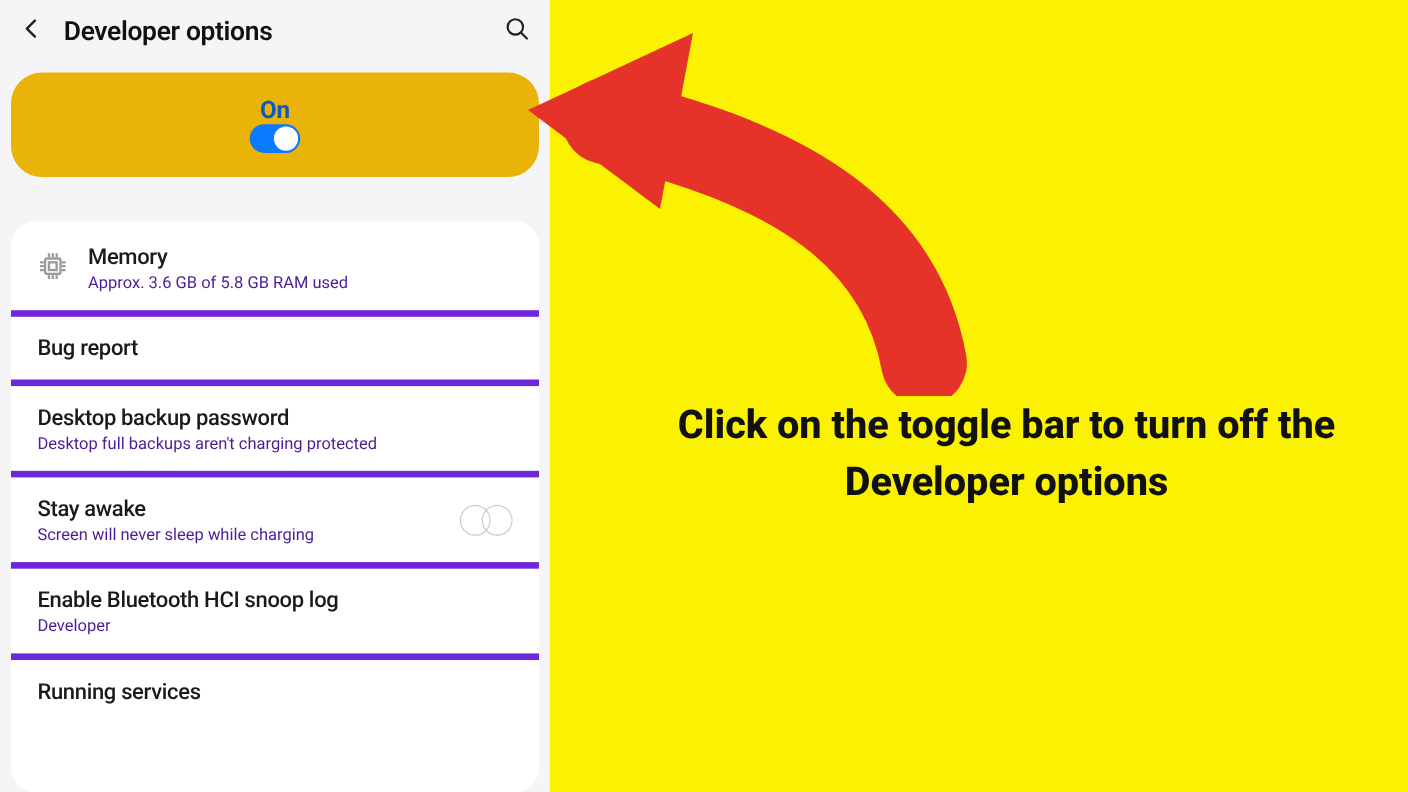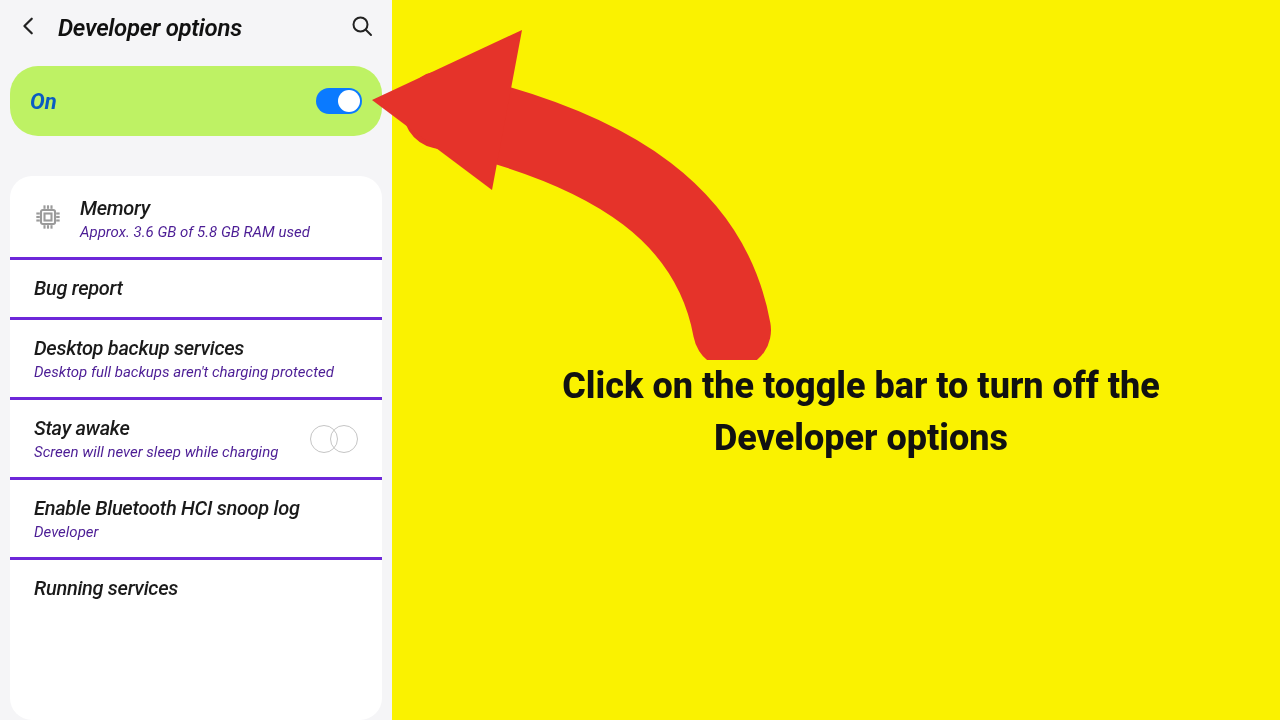--- a/index.html
+++ b/index.html
@@ -1,51 +1,51 @@
 <!DOCTYPE html>
 <html><head>
 <meta charset="utf-8">
 <style>
   * { margin: 0; padding: 0; box-sizing: border-box; }
   html, body { width: 1280px; height: 720px; overflow: hidden; font-family: -apple-system, BlinkMacSystemFont, "Segoe UI", Roboto, Arial, sans-serif; }
   body { display: flex; }
 
   .phone-pane {
-    width: 392px;
+    width: 500px;
     height: 720px;
     background: #f5f5f7;
     display: flex;
     flex-direction: column;
-    font-style: italic;
   }
 
   .header {
     display: flex;
     align-items: center;
     padding: 14px 18px 18px 18px;
     gap: 18px;
   }
   .back-icon svg { width: 22px; height: 22px; }
   .header-title {
     flex: 1;
     font-size: 24px;
     font-weight: 600;
     color: #111;
     letter-spacing: -0.3px;
   }
   .search-icon svg { width: 24px; height: 24px; }
 
   .master-toggle {
     margin: 6px 10px 0 10px;
-    background: #bef264;
+    background: #eab308;
     border-radius: 28px;
     padding: 22px 20px 22px 20px;
     display: flex;
     align-items: center;
     justify-content: space-between;
+    flex-direction: column;
   }
   .master-toggle .label {
     color: #0a5cc2;
     font-weight: 700;
     font-size: 22px;
   }
   .switch {
     width: 46px;
     height: 26px;
     border-radius: 26px;
@@ -81,21 +81,21 @@
 
   .card {
     margin: 40px 10px 0 10px;
     background: #fff;
     border-radius: 22px;
     padding: 4px 0 0 0;
     flex: 1;
   }
   .row {
     padding: 16px 24px;
-    border-bottom: 3px solid #6d28d9;
+    border-bottom: 6px solid #6d28d9;
     display: flex;
     align-items: center;
   }
   .row:last-child { border-bottom: none; }
   .row .text { flex: 1; }
   .row .title {
     font-size: 20px;
     color: #1a1a1a;
     font-weight: 500;
     letter-spacing: -0.3px;
@@ -189,21 +189,21 @@
     </div>
 
     <div class="row">
       <div class="text">
         <div class="title">Bug report</div>
       </div>
     </div>
 
     <div class="row">
       <div class="text">
-        <div class="title">Desktop backup services</div>
+        <div class="title">Desktop backup password</div>
         <div class="sub">Desktop full backups aren't charging protected</div>
       </div>
     </div>
 
     <div class="row">
       <div class="text">
         <div class="title">Stay awake</div>
         <div class="sub">Screen will never sleep while charging</div>
       </div>
       <span class="switch off"></span>

